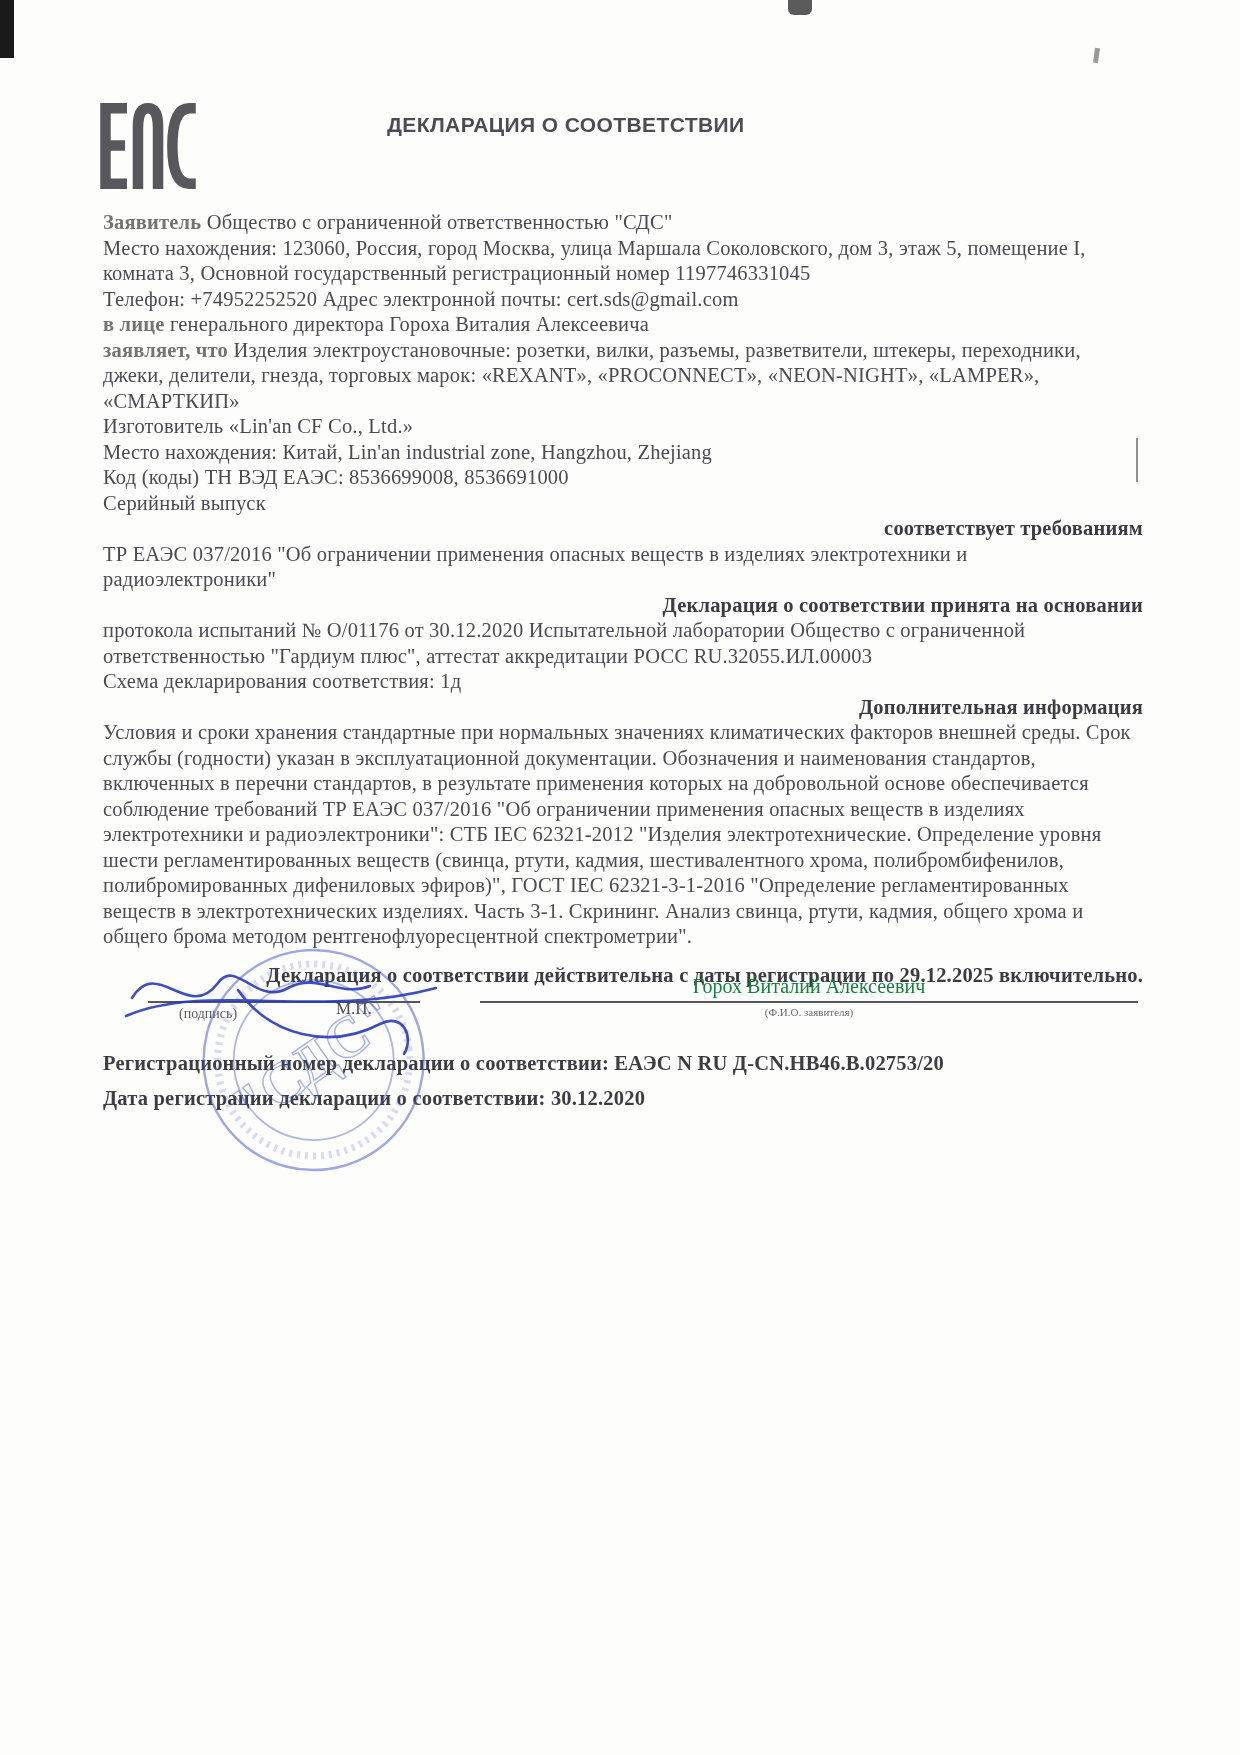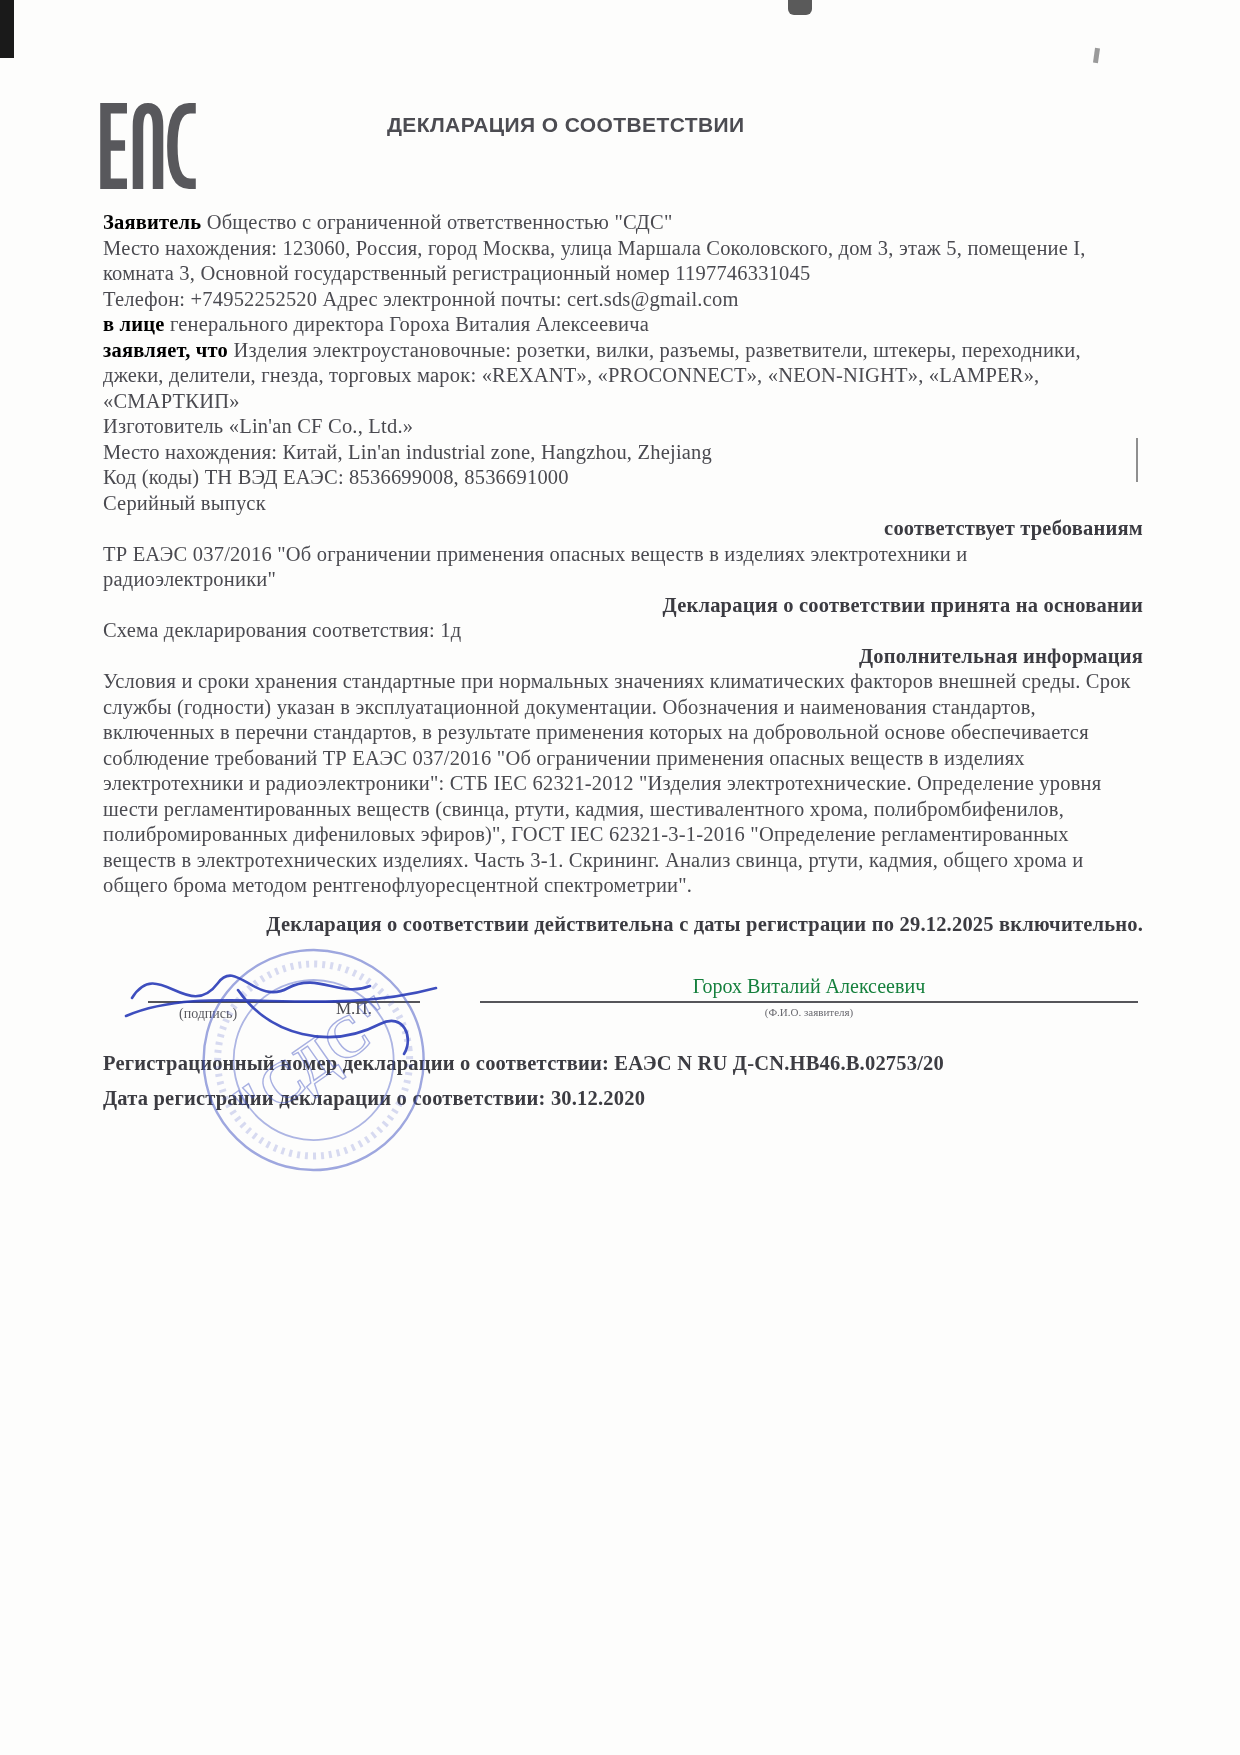--- a/index.html
+++ b/index.html
@@ -28,21 +28,21 @@
     letter-spacing:0.4px;color:#4c4c52;
   }
 
   
   .doc{
     position:absolute;left:103px;top:210px;width:1040px;
     font-size:20.5px;line-height:25.5px;letter-spacing:0.2px;
     color:#4a4a50;
   }
   .doc p{margin:0;}
-  .doc b{color:#000000;}
+  .doc b{color:#737373;}
   .bold{font-weight:bold;color:#3b3b41;text-align:right;}
   .vspace{margin-top:13px !important;}
 
   
   .sig-line-left{position:absolute;left:148px;top:1001px;width:272px;border-top:2px solid #55555a;}
   .sig-caption{position:absolute;left:179px;top:1006px;font-size:14px;color:#5a5a60;}
   .mp{position:absolute;left:336px;top:999px;font-size:17px;color:#4a4a50;}
   .fio{position:absolute;left:480px;top:975px;width:658px;text-align:center;font-size:20px;color:#15803d;}
   .sig-line-right{position:absolute;left:480px;top:1001px;width:658px;border-top:2px solid #55555a;}
   .fio-caption{position:absolute;left:480px;top:1006px;width:658px;text-align:center;font-size:11px;color:#6a6a70;}
@@ -85,20 +85,21 @@
     <p>Телефон: +74952252520 Адрес электронной почты: cert.sds@gmail.com</p>
     <p><b>в лице</b> <span>генерального директора Гороха  Виталия Алексеевича</span></p>
     <p><b>заявляет, что</b> <span>Изделия электроустановочные: розетки, вилки, разъемы, разветвители, штекеры, переходники, джеки, делители, гнезда, торговых марок: «REXANT», «PROCONNECT», «NEON-NIGHT», «LAMPER», «СМАРТКИП»</span></p>
     <p>Изготовитель «Lin'an CF Co., Ltd.»</p>
     <p>Место нахождения: Китай, Lin'an industrial zone, Hangzhou, Zhejiang</p>
     <p>Код (коды) ТН ВЭД ЕАЭС: 8536699008, 8536691000</p>
     <p>Серийный выпуск</p>
     <p class="bold">соответствует требованиям</p>
     <p>ТР ЕАЭС  037/2016 "Об ограничении применения опасных веществ в изделиях электротехники и радиоэлектроники"</p>
     <p class="bold">Декларация о соответствии принята на основании</p>
+    <p>протокола испытаний № О/01176 от 30.12.2020 Испытательной лаборатории Общество с ограниченной ответственностью "Гардиум  плюс", аттестат аккредитации РОСС  RU.32055.ИЛ.00003</p>
     <p>Схема декларирования соответствия: 1д</p>
     <p class="bold">Дополнительная информация</p>
     <p>Условия  и сроки хранения стандартные при нормальных значениях климатических факторов внешней среды. Срок службы (годности) указан в эксплуатационной документации. Обозначения и наименования стандартов, включенных в перечни стандартов, в результате применения которых на добровольной основе обеспечивается соблюдение требований ТР ЕАЭС 037/2016 "Об ограничении применения опасных веществ в изделиях электротехники и радиоэлектроники": СТБ IEC 62321-2012 "Изделия электротехнические. Определение уровня шести регламентированных веществ (свинца, ртути, кадмия, шестивалентного хрома, полибромбифенилов, полибромированных дифениловых эфиров)", ГОСТ IEC 62321-3-1-2016 "Определение регламентированных веществ в электротехнических изделиях. Часть 3-1. Скрининг. Анализ свинца, ртути, кадмия, общего хрома и общего брома методом рентгенофлуоресцентной спектрометрии".</p>
     <p class="bold vspace">Декларация о соответствии действительна с даты регистрации по 29.12.2025 включительно.</p>
   </div>
 
   <div class="sig-line-left"></div>
   <div class="sig-caption">(подпись)</div>
   <div class="mp">М.П.</div>
   <div class="fio">Горох  Виталий  Алексеевич</div>

